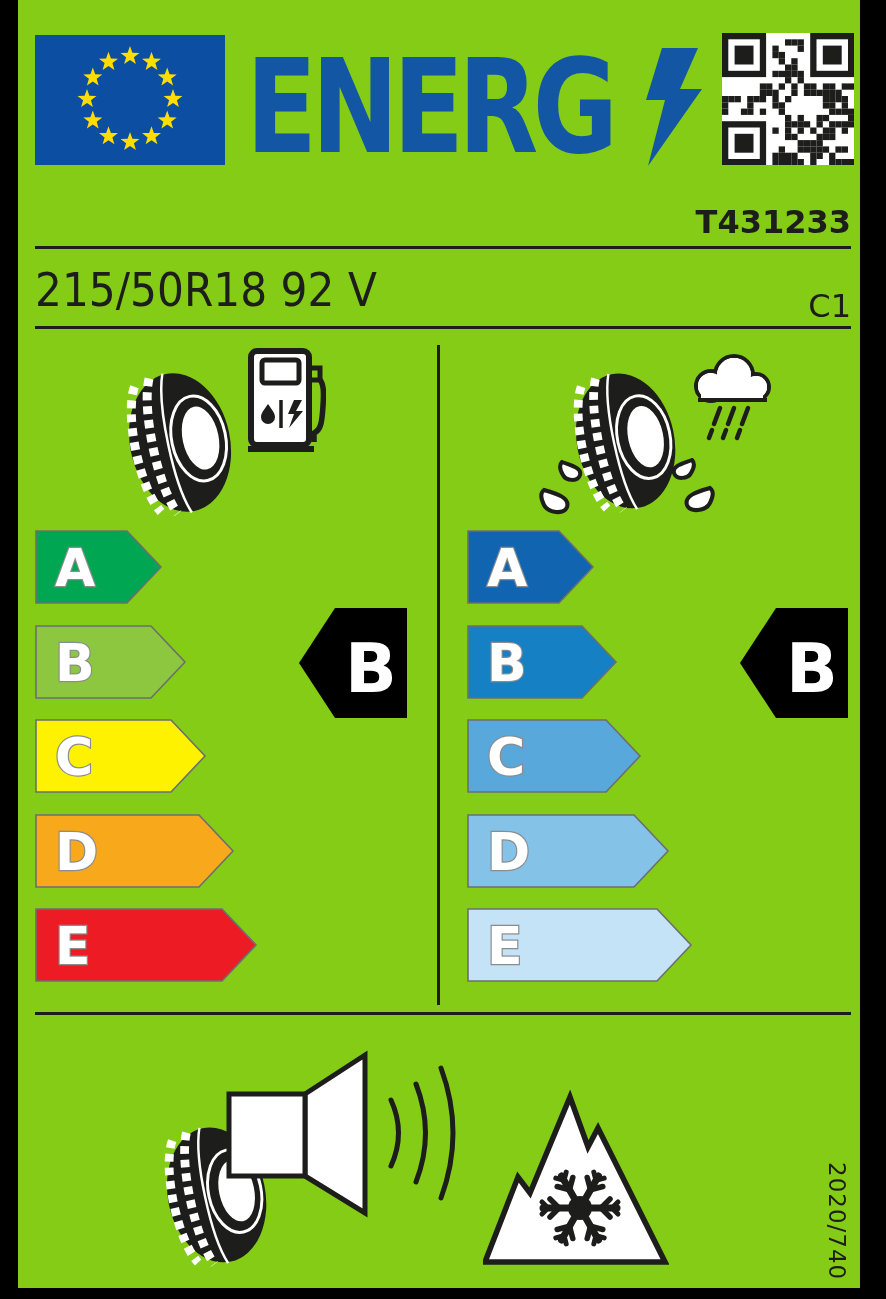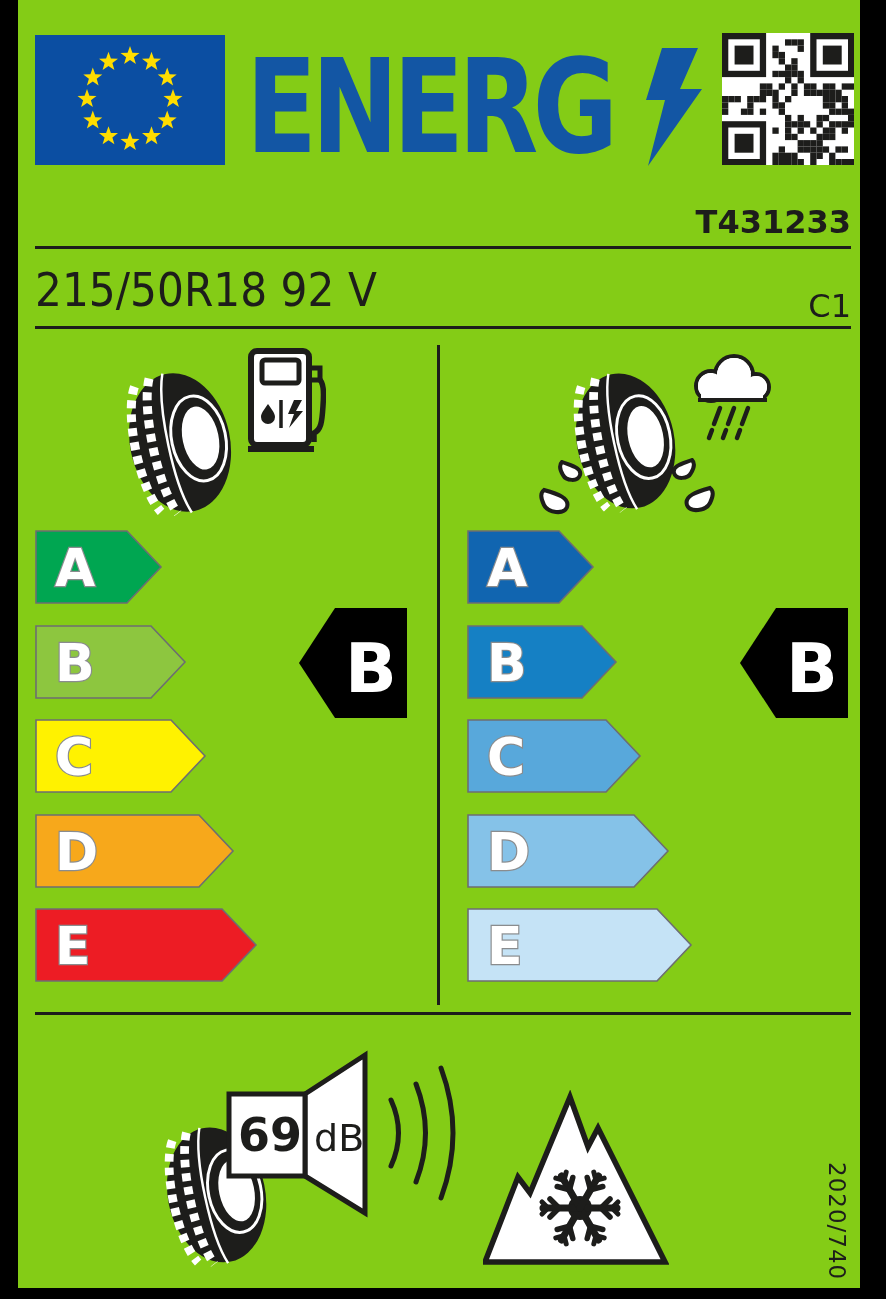--- a/index.html
+++ b/index.html
@@ -335,23 +335,20 @@
     </div>
   <svg class="abs" style="left:225px;top:1048px;" width="240" height="172" viewBox="0 0 240 172">
     <polygon points="80,46 140,7 140,165 80,128" fill="#fff" stroke="#1d1d1b" stroke-width="5"></polygon>
     <rect x="4" y="46" width="76" height="82" fill="#fff" stroke="#1d1d1b" stroke-width="5"></rect>
     <g stroke="#1d1d1b" stroke-width="5" fill="none" stroke-linecap="round">
       <path d="M166,52 Q181,85 166,118"></path>
       <path d="M191,36 Q210,85 191,134"></path>
       <path d="M216,20 Q240,85 216,150"></path>
     </g>
   </svg>
-  <div class="abs noise-text" style="left:238px;top:1108px;">
-    <span class="val">69</span><span class="unit">&nbsp;</span><span class="unit">dB</span>
-  </div>
 
   <svg class="abs" style="left:483px;top:1090px;" width="186" height="178" viewBox="0 0 186 178">
     <polygon points="2,172 35,87 47,103 87,7 105,57 115,38 182,172" fill="#fff" stroke="#1d1d1b" stroke-width="5.5" stroke-linejoin="miter"></polygon>
     <g id="snowflake" transform="translate(97,118)" stroke="#1d1d1b" stroke-linecap="round">
         <circle cx="0" cy="0" r="12" fill="#1d1d1b" stroke="none"></circle>
         <g transform="rotate(0)" fill="none">
       <line x1="0" y1="0" x2="37" y2="0" stroke-width="7"></line>
       <line x1="21" y1="0" x2="30" y2="-9" stroke-width="5.5"></line>
       <line x1="21" y1="0" x2="30" y2="9" stroke-width="5.5"></line>
       <line x1="32" y1="0" x2="38" y2="-6" stroke-width="5"></line>

